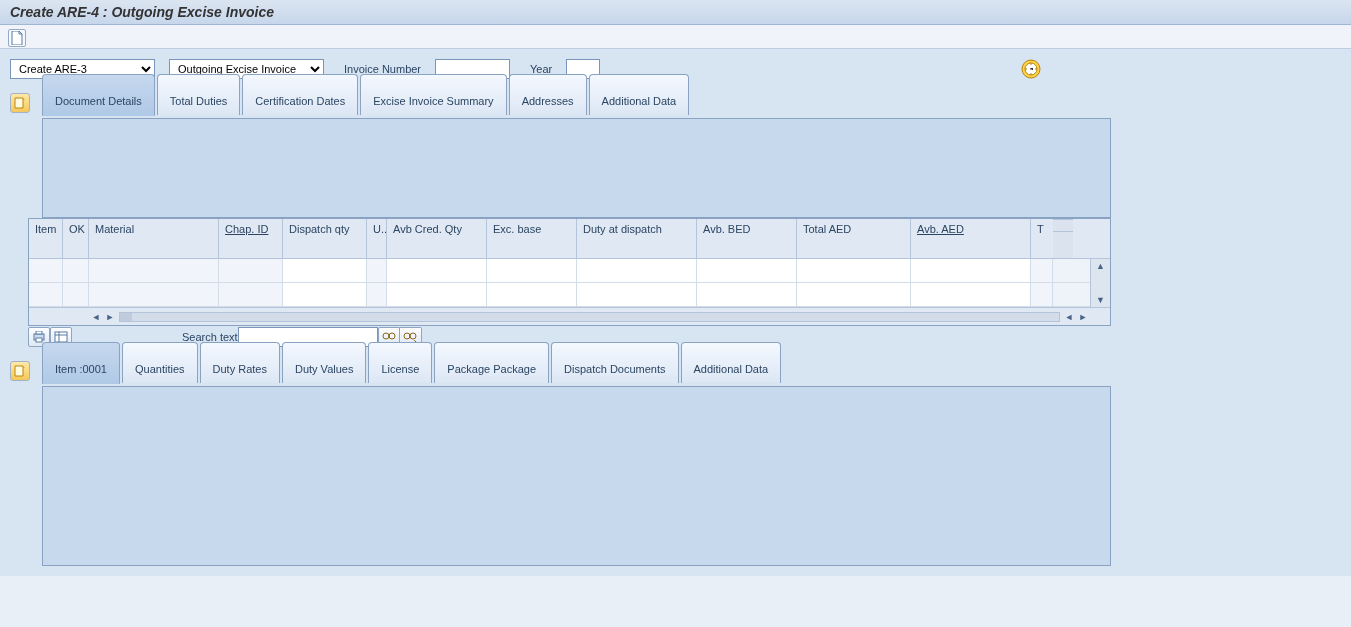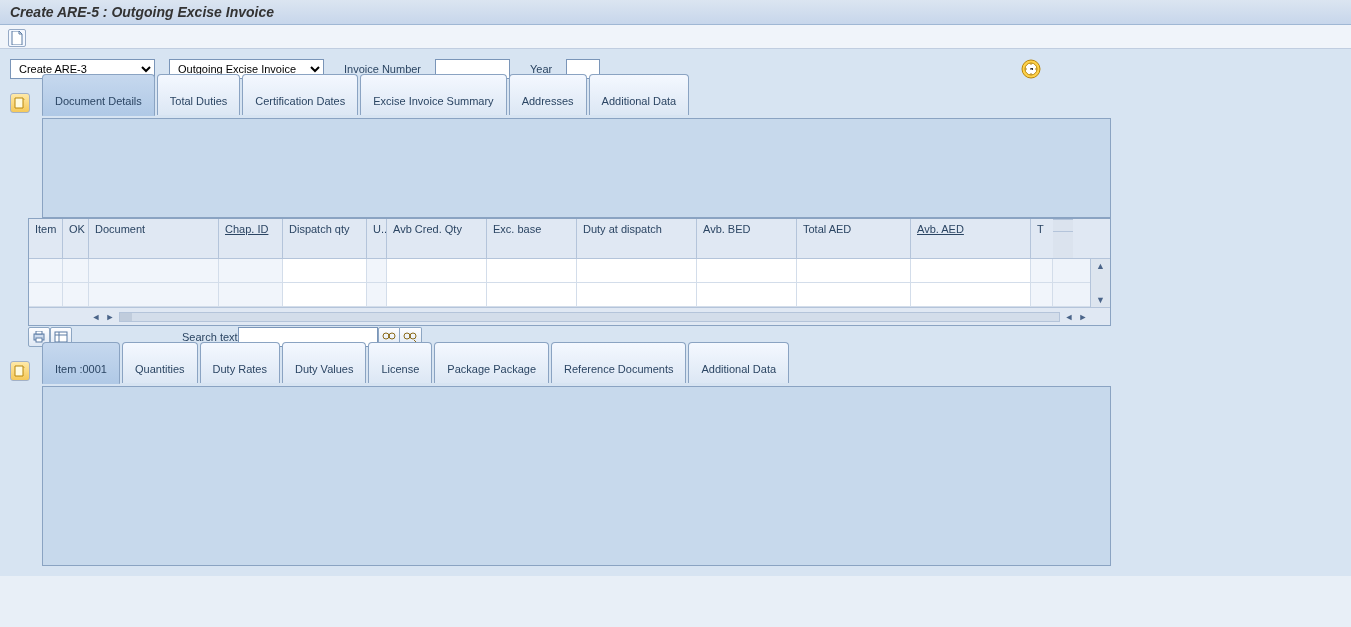--- a/index.html
+++ b/index.html
@@ -171,21 +171,21 @@
   .binoc{display:inline-flex;}
   .binoc .small-icon{border-radius:2px 0 0 2px;}
   .binoc .small-icon + .small-icon{border-left:none;border-radius:0 2px 2px 0;}
 
   .panel.lower { height: 180px; margin-top: -1px; }
   svg { pointer-events: none; }
 </style>
 </head>
 <body>
 
-<div class="title-bar">Create ARE-5 : Outgoing Excise Invoice</div>
+<div class="title-bar">Create ARE-4 : Outgoing Excise Invoice</div>
 
 <div class="toolbar">
   <span class="icon-btn">
     <svg width="12" height="14" viewBox="0 0 12 14">
         <path d="M1 0h7l3 3v11H1z" fill="#fff" stroke="#5a7aa3"></path>
         <path d="M8 0v3h3" fill="none" stroke="#5a7aa3"></path>
       </svg>
   </span>
 </div>
 
@@ -227,21 +227,21 @@
       <div class="tab"><span>Addresses</span></div>
       <div class="tab"><span>Additional Data</span></div>
     </div>
   </div>
   <div class="panel upper"></div>
 
   <div class="grid-container">
     <div class="grid-header">
       <div class="grid-col c-item">Item</div>
       <div class="grid-col c-ok">OK</div>
-      <div class="grid-col c-mat">Document</div>
+      <div class="grid-col c-mat">Material</div>
       <div class="grid-col c-ch">Chap. ID</div>
       <div class="grid-col c-dq">Dispatch qty</div>
       <div class="grid-col c-u">U...</div>
       <div class="grid-col c-avb">Avb Cred. Qty</div>
       <div class="grid-col c-exc">Exc. base</div>
       <div class="grid-col c-duty">Duty at dispatch</div>
       <div class="grid-col c-bed">Avb. BED</div>
       <div class="grid-col c-tae">Total AED</div>
       <div class="grid-col c-aed">Avb. AED</div>
       <div class="grid-col c-t">T</div>
@@ -342,19 +342,19 @@
           <path d="M9 1l2 2-2 0z" fill="#cda43a"></path>
         </svg>
     </span>
     <div class="tabstrip">
       <div class="tab active"><span>Item  :0001</span></div>
       <div class="tab"><span>Quantities</span></div>
       <div class="tab"><span>Duty Rates</span></div>
       <div class="tab"><span>Duty Values</span></div>
       <div class="tab"><span>License</span></div>
       <div class="tab"><span>Package Package</span></div>
-      <div class="tab"><span>Reference Documents</span></div>
+      <div class="tab"><span>Dispatch Documents</span></div>
       <div class="tab"><span>Additional Data</span></div>
     </div>
   </div>
   <div class="panel lower"></div>
 
 </div>
 
 </body></html>

